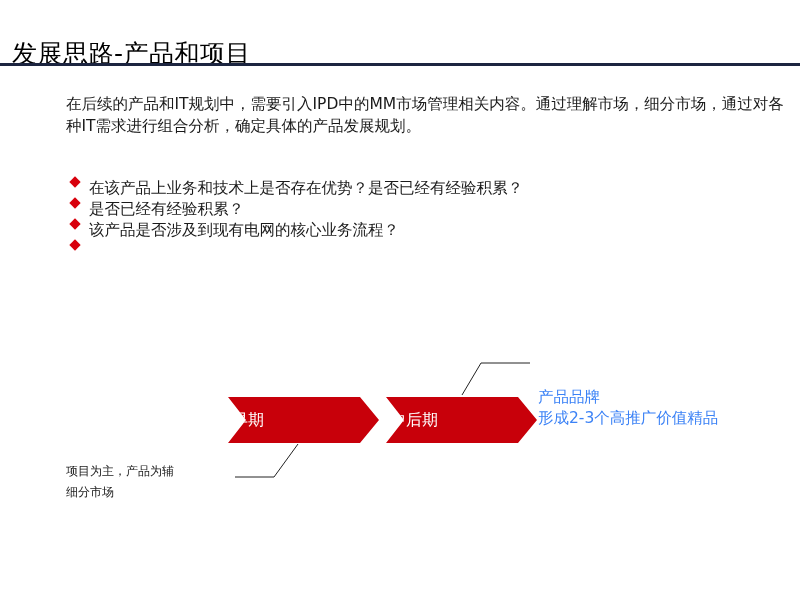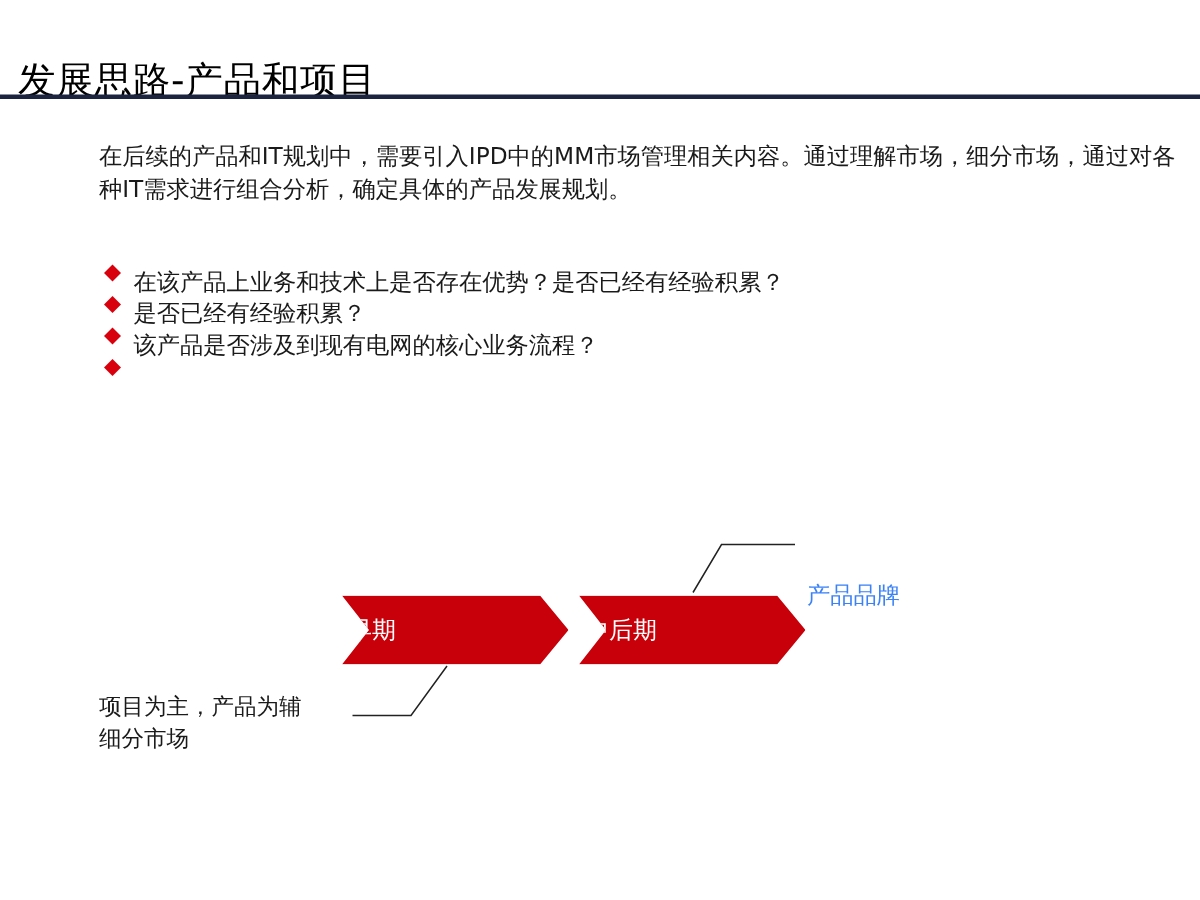--- a/index.html
+++ b/index.html
@@ -38,21 +38,21 @@
     }
     .chev2 {
       left: 386px; width: 151px;
       clip-path: polygon(0 0, 132px 0, 151px 50%, 132px 100%, 0 100%, 18px 50%);
     }
     .chev span { padding-left: 4px; }
     .callout-top {
       position: absolute; left: 538px; top: 341px; font-size: 15.5px; line-height: 21px; color: #3b82f6; margin-top: 46px;
     }
     .callout-bottom {
-      position: absolute; left: 66px; top: 461px; font-size: 15px; line-height: 21px; color: #1a1a1a;
+      position: absolute; left: 66px; top: 461px; font-size: 12px; line-height: 21px; color: #1a1a1a;
     }
     svg.lines { position: absolute; left: 0; top: 0; pointer-events: none; }
   </style>
 </head>
 <body>
 
 <div class="title">发展思路-产品和项目</div>
 <div class="title-rule"></div>
 
 <div class="intro">在后续的产品和IT规划中，需要引入IPD中的MM市场管理相关内容。通过理解市场，细分市场，通过对各种IT需求进行组合分析，确定具体的产品发展规划。</div>
@@ -82,18 +82,19 @@
 
 <div class="chev chev1">
   <span>早期</span>
 </div>
 <div class="chev chev2">
   <span>中后期</span>
 </div>
 
 <div class="callout-top">
   <div>产品品牌</div>
+  <div>形成2-3个高推广价值精品</div>
 </div>
 
 <div class="callout-bottom">
   <div>项目为主，产品为辅</div>
   <div>细分市场</div>
 </div>
 
 </body></html>

